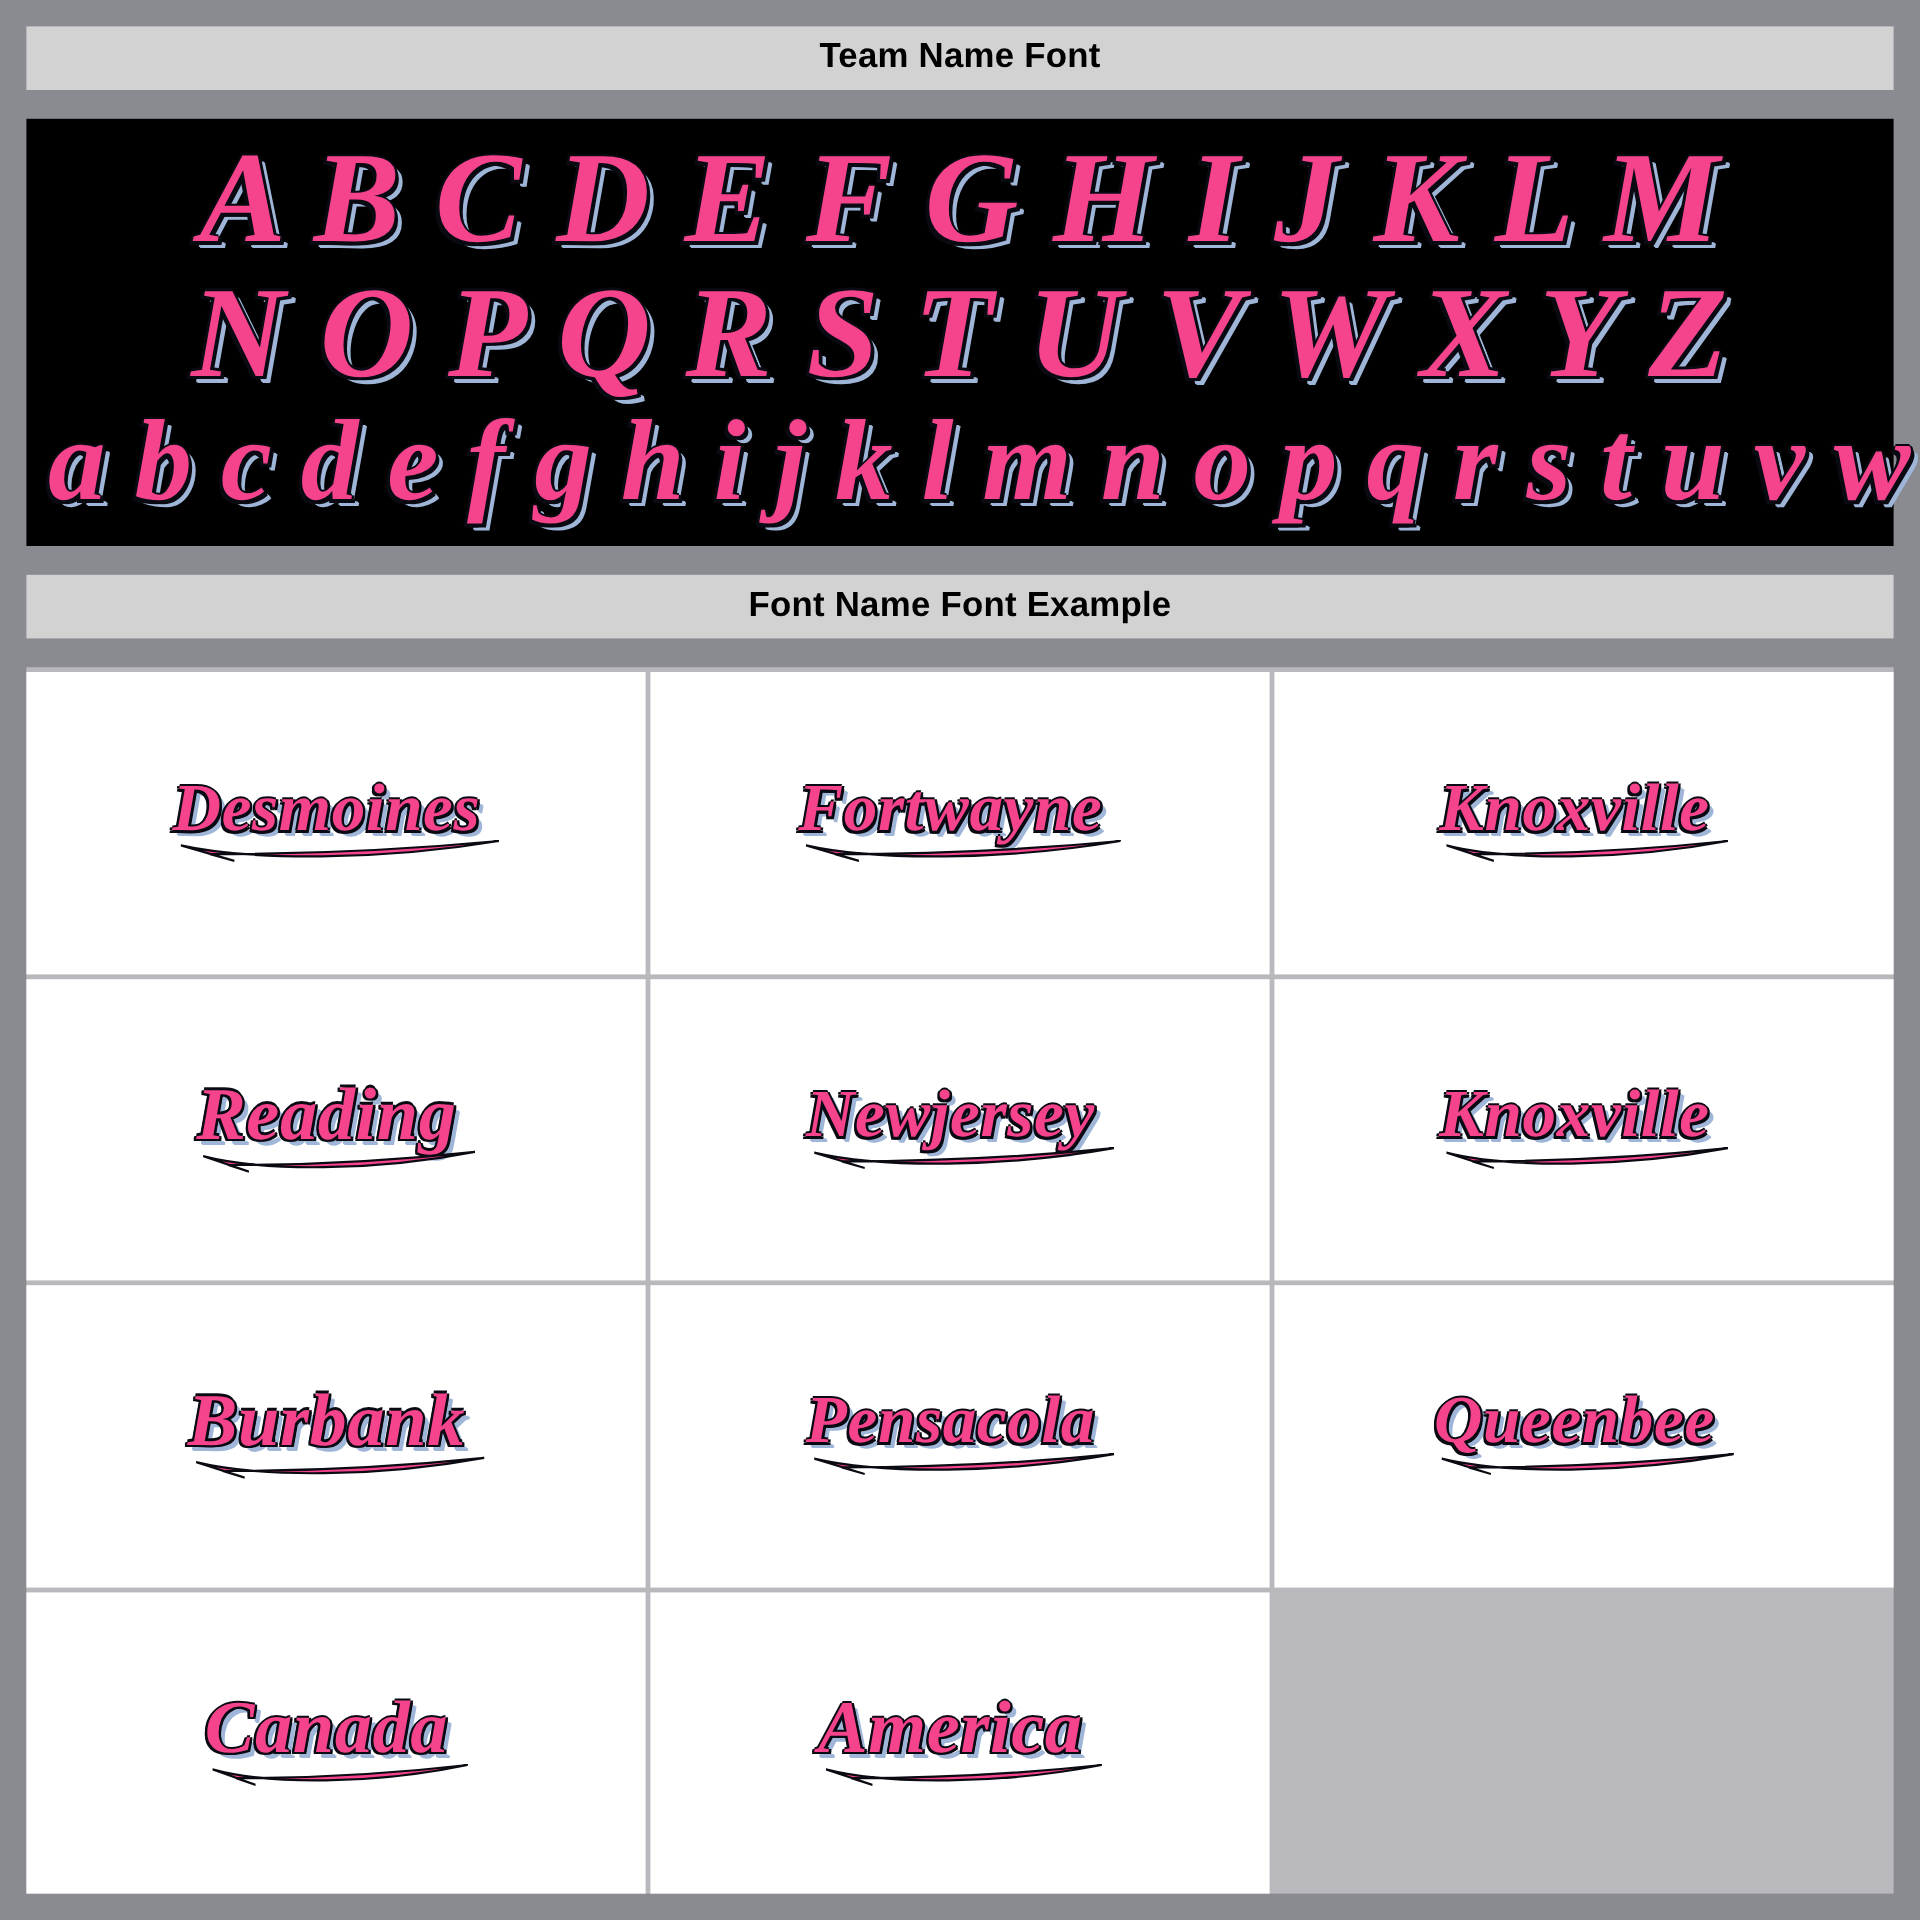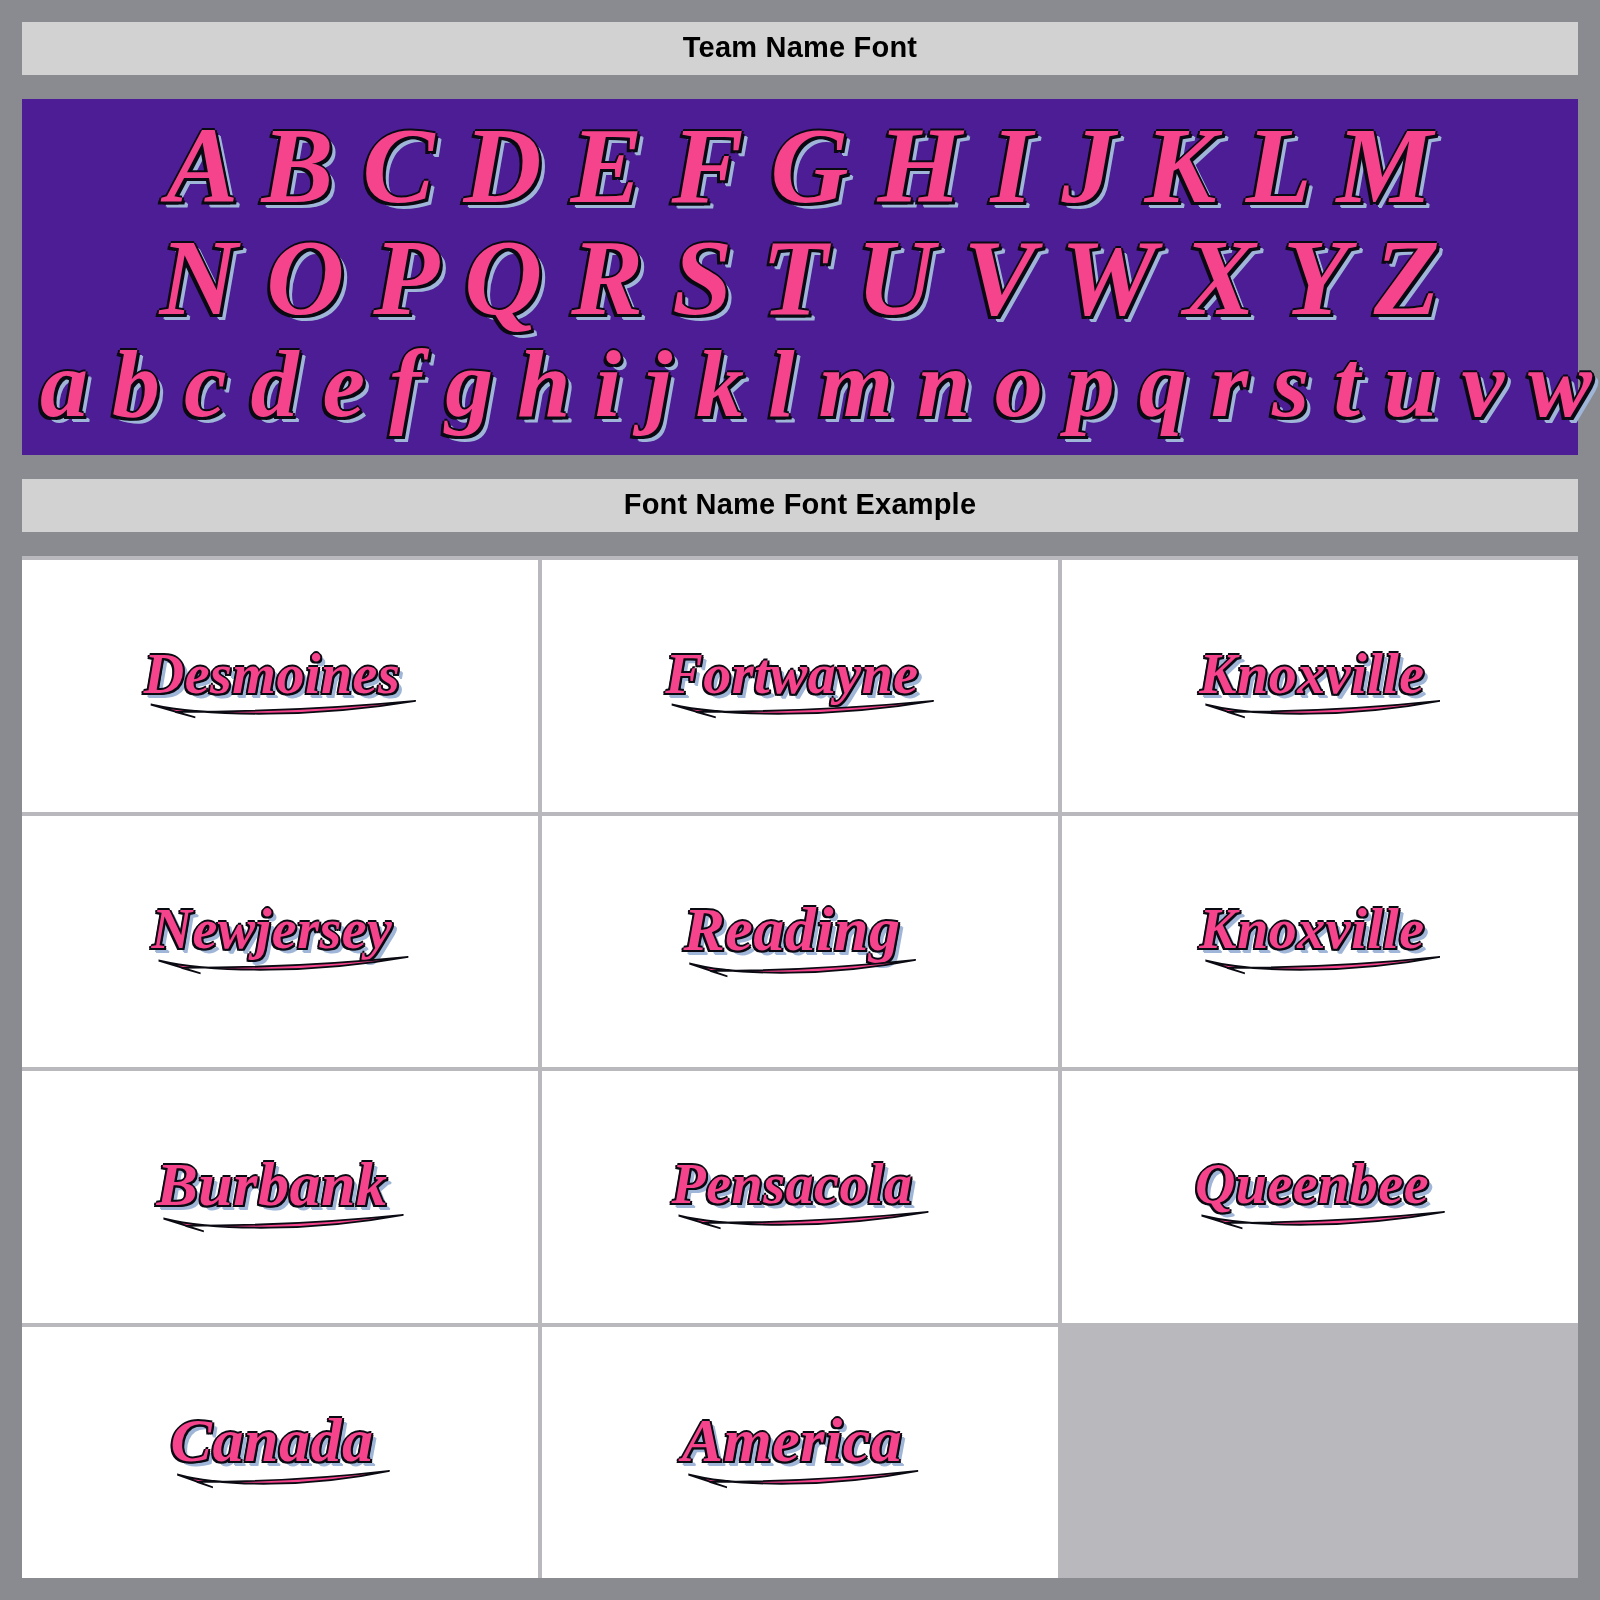--- a/index.html
+++ b/index.html
@@ -33,21 +33,21 @@
     text-align: center;
     font-size: 29px;
     font-weight: bold;
     letter-spacing: 0.2px;
     padding: 9px 0 11px 0;
     font-family: "Liberation Sans", sans-serif;
   }
 
   
   .alphabet-panel {
-    background: #4c1d95;
+    background: #000000;
     padding: 12px 18px 22px 18px;
     display: flex;
     flex-direction: column;
     gap: 2px;
   }
 
   .alpha-row {
     text-align: center;
     white-space: nowrap;
     font-family: "Liberation Serif", serif;
@@ -162,33 +162,33 @@
         <span class="tail">
           <svg viewBox="0 0 400 24" preserveAspectRatio="none">
               <path d="M4 6 C90 20, 250 20, 396 2 C250 12, 120 14, 40 14 L70 20 Z" fill="#f5438c" stroke="#0a0a12" stroke-width="2"></path>
             </svg>
         </span>
       </div>
     </div>
 
 
     <div class="cell">
+      <div class="team">
+        <span class="txt">Reading</span>
+        <span class="tail">
+          <svg viewBox="0 0 400 24" preserveAspectRatio="none">
+              <path d="M4 6 C90 20, 250 20, 396 2 C250 12, 120 14, 40 14 L70 20 Z" fill="#f5438c" stroke="#0a0a12" stroke-width="2"></path>
+            </svg>
+        </span>
+      </div>
+    </div>
+
+    <div class="cell">
       <div class="team long">
         <span class="txt">Newjersey</span>
-        <span class="tail">
-          <svg viewBox="0 0 400 24" preserveAspectRatio="none">
-              <path d="M4 6 C90 20, 250 20, 396 2 C250 12, 120 14, 40 14 L70 20 Z" fill="#f5438c" stroke="#0a0a12" stroke-width="2"></path>
-            </svg>
-        </span>
-      </div>
-    </div>
-
-    <div class="cell">
-      <div class="team">
-        <span class="txt">Reading</span>
         <span class="tail">
           <svg viewBox="0 0 400 24" preserveAspectRatio="none">
               <path d="M4 6 C90 20, 250 20, 396 2 C250 12, 120 14, 40 14 L70 20 Z" fill="#f5438c" stroke="#0a0a12" stroke-width="2"></path>
             </svg>
         </span>
       </div>
     </div>
 
     <div class="cell">
       <div class="team long">

